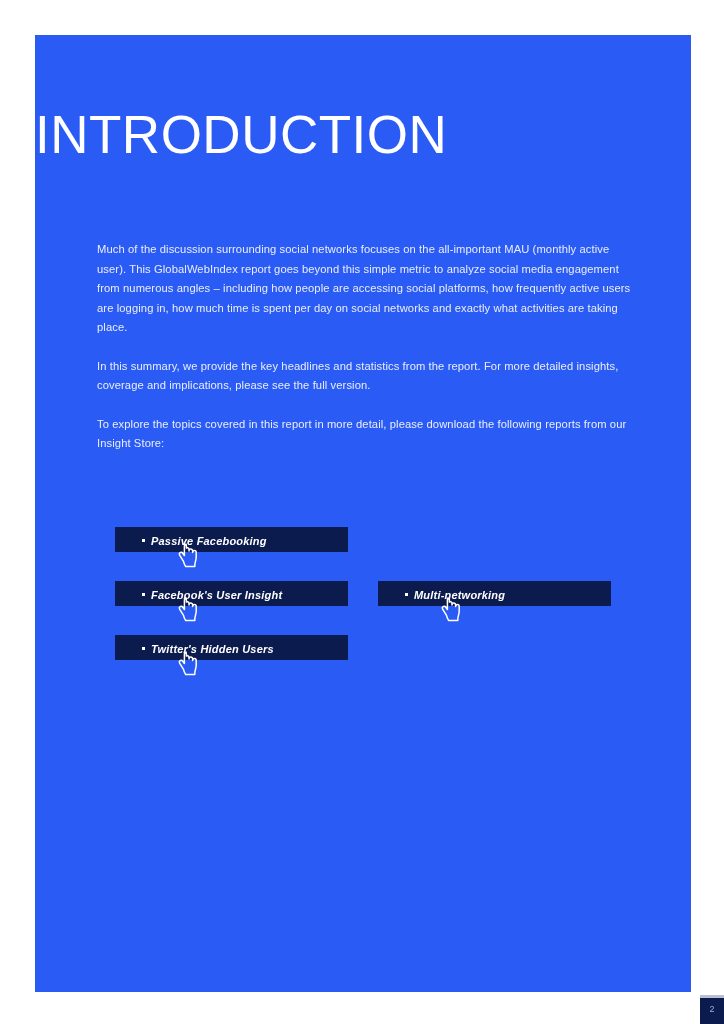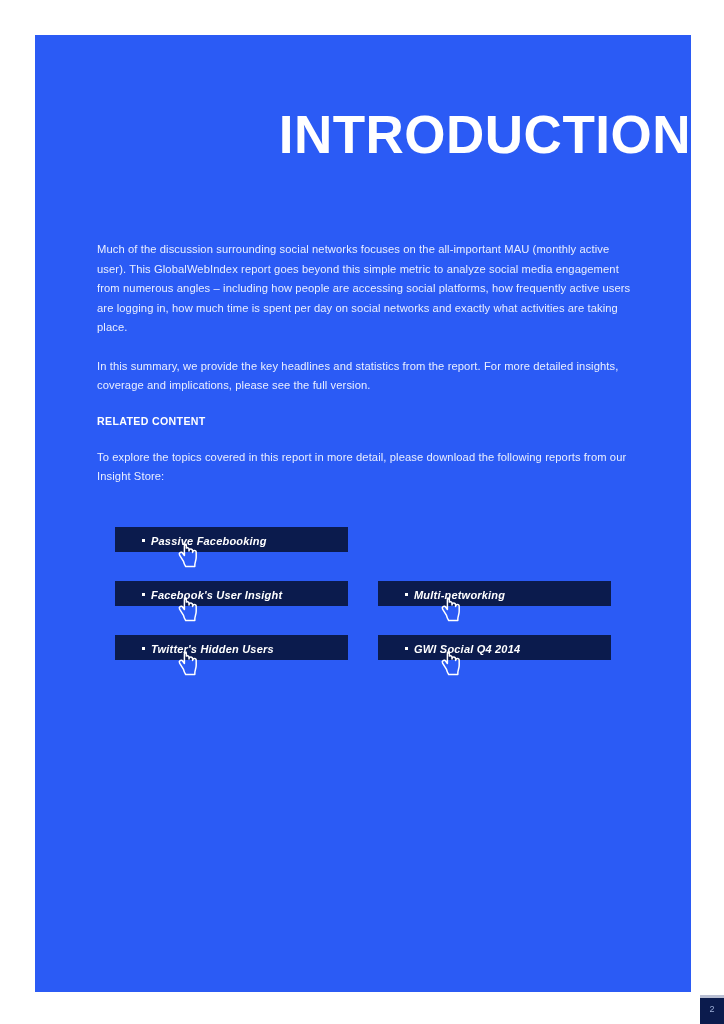--- a/index.html
+++ b/index.html
@@ -26,24 +26,24 @@
     background: #2b5bf5;
     box-sizing: border-box;
   }
 
   
   .slide-title {
     position: absolute;
     left: 0;
     top: 73px;
     width: 656px;
-    text-align: right;
+    text-align: left;
     color: #ffffff;
     font-size: 53px;
-    font-weight: 700;
+    font-weight: 400;
     letter-spacing: 0.5px;
     line-height: 1;
     font-family: "Liberation Sans", sans-serif;
   }
 
   
   .copy {
     position: absolute;
     left: 62px;
     top: 205px;
@@ -156,21 +156,20 @@
 <div class="slide">
 
   <div class="slide-title">INTRODUCTION</div>
 
   <div class="copy">
 
     <p class="para">Much of the discussion surrounding social networks focuses on the all-important MAU (monthly active user). This GlobalWebIndex report goes beyond this simple metric to analyze social media engagement from numerous angles – including how people are accessing social platforms, how frequently active users are logging in, how much time is spent per day on social networks and exactly what activities are taking place.</p>
 
     <p class="para">In this summary, we provide the key headlines and statistics from the report. For more detailed insights, coverage and implications, please see the full version.</p>
 
-    <p class="section-heading">RELATED CONTENT</p>
 
     <p class="para last">To explore the topics covered in this report in more detail, please download the following reports from our Insight Store:</p>
   </div>
 
   <div class="links-grid">
 
     <div class="links-row">
       <div class="link-cell">
         <a class="link-button">
           <span class="link-bullet"></span><span class="link-label">Passive Facebooking</span>
@@ -197,28 +196,20 @@
         <svg class="hand-cursor" viewBox="0 0 22 26">
           <path d="M9.3 1.2c-1.1 0-1.9.9-1.9 2v9.4L5.6 10c-.6-.8-1.7-1-2.5-.4-.8.6-1 1.7-.5 2.5l3.9 6.3c.4 1.9 1.1 3.6 2.2 5.1h9.1c-.3-2 .2-3.5.7-5.2.4-1.4.7-2.6.7-4.3V9.4c0-1-.8-1.8-1.8-1.8s-1.8.8-1.8 1.8V7.9c0-1-.8-1.8-1.8-1.8s-1.8.8-1.8 1.8V6.6c0-1-.7-1.8-1.7-1.8-.3 0-.6.1-.9.2V3.2c0-1.1-.9-2-2.1-2z" fill="none" stroke="#ffffff" stroke-width="1.5" stroke-linejoin="round"></path>
         </svg>
       </div>
     </div>
 
     <div class="links-row">
       <div class="link-cell">
         <a class="link-button">
           <span class="link-bullet"></span><span class="link-label">Twitter's Hidden Users</span>
-        </a>
-        <svg class="hand-cursor" viewBox="0 0 22 26">
-          <path d="M9.3 1.2c-1.1 0-1.9.9-1.9 2v9.4L5.6 10c-.6-.8-1.7-1-2.5-.4-.8.6-1 1.7-.5 2.5l3.9 6.3c.4 1.9 1.1 3.6 2.2 5.1h9.1c-.3-2 .2-3.5.7-5.2.4-1.4.7-2.6.7-4.3V9.4c0-1-.8-1.8-1.8-1.8s-1.8.8-1.8 1.8V7.9c0-1-.8-1.8-1.8-1.8s-1.8.8-1.8 1.8V6.6c0-1-.7-1.8-1.7-1.8-.3 0-.6.1-.9.2V3.2c0-1.1-.9-2-2.1-2z" fill="none" stroke="#ffffff" stroke-width="1.5" stroke-linejoin="round"></path>
-        </svg>
-      </div>
-      <div class="link-cell">
-        <a class="link-button">
-          <span class="link-bullet"></span><span class="link-label">GWI Social Q4 2014</span>
         </a>
         <svg class="hand-cursor" viewBox="0 0 22 26">
           <path d="M9.3 1.2c-1.1 0-1.9.9-1.9 2v9.4L5.6 10c-.6-.8-1.7-1-2.5-.4-.8.6-1 1.7-.5 2.5l3.9 6.3c.4 1.9 1.1 3.6 2.2 5.1h9.1c-.3-2 .2-3.5.7-5.2.4-1.4.7-2.6.7-4.3V9.4c0-1-.8-1.8-1.8-1.8s-1.8.8-1.8 1.8V7.9c0-1-.8-1.8-1.8-1.8s-1.8.8-1.8 1.8V6.6c0-1-.7-1.8-1.7-1.8-.3 0-.6.1-.9.2V3.2c0-1.1-.9-2-2.1-2z" fill="none" stroke="#ffffff" stroke-width="1.5" stroke-linejoin="round"></path>
         </svg>
       </div>
     </div>
 
   </div>
 </div>
 

